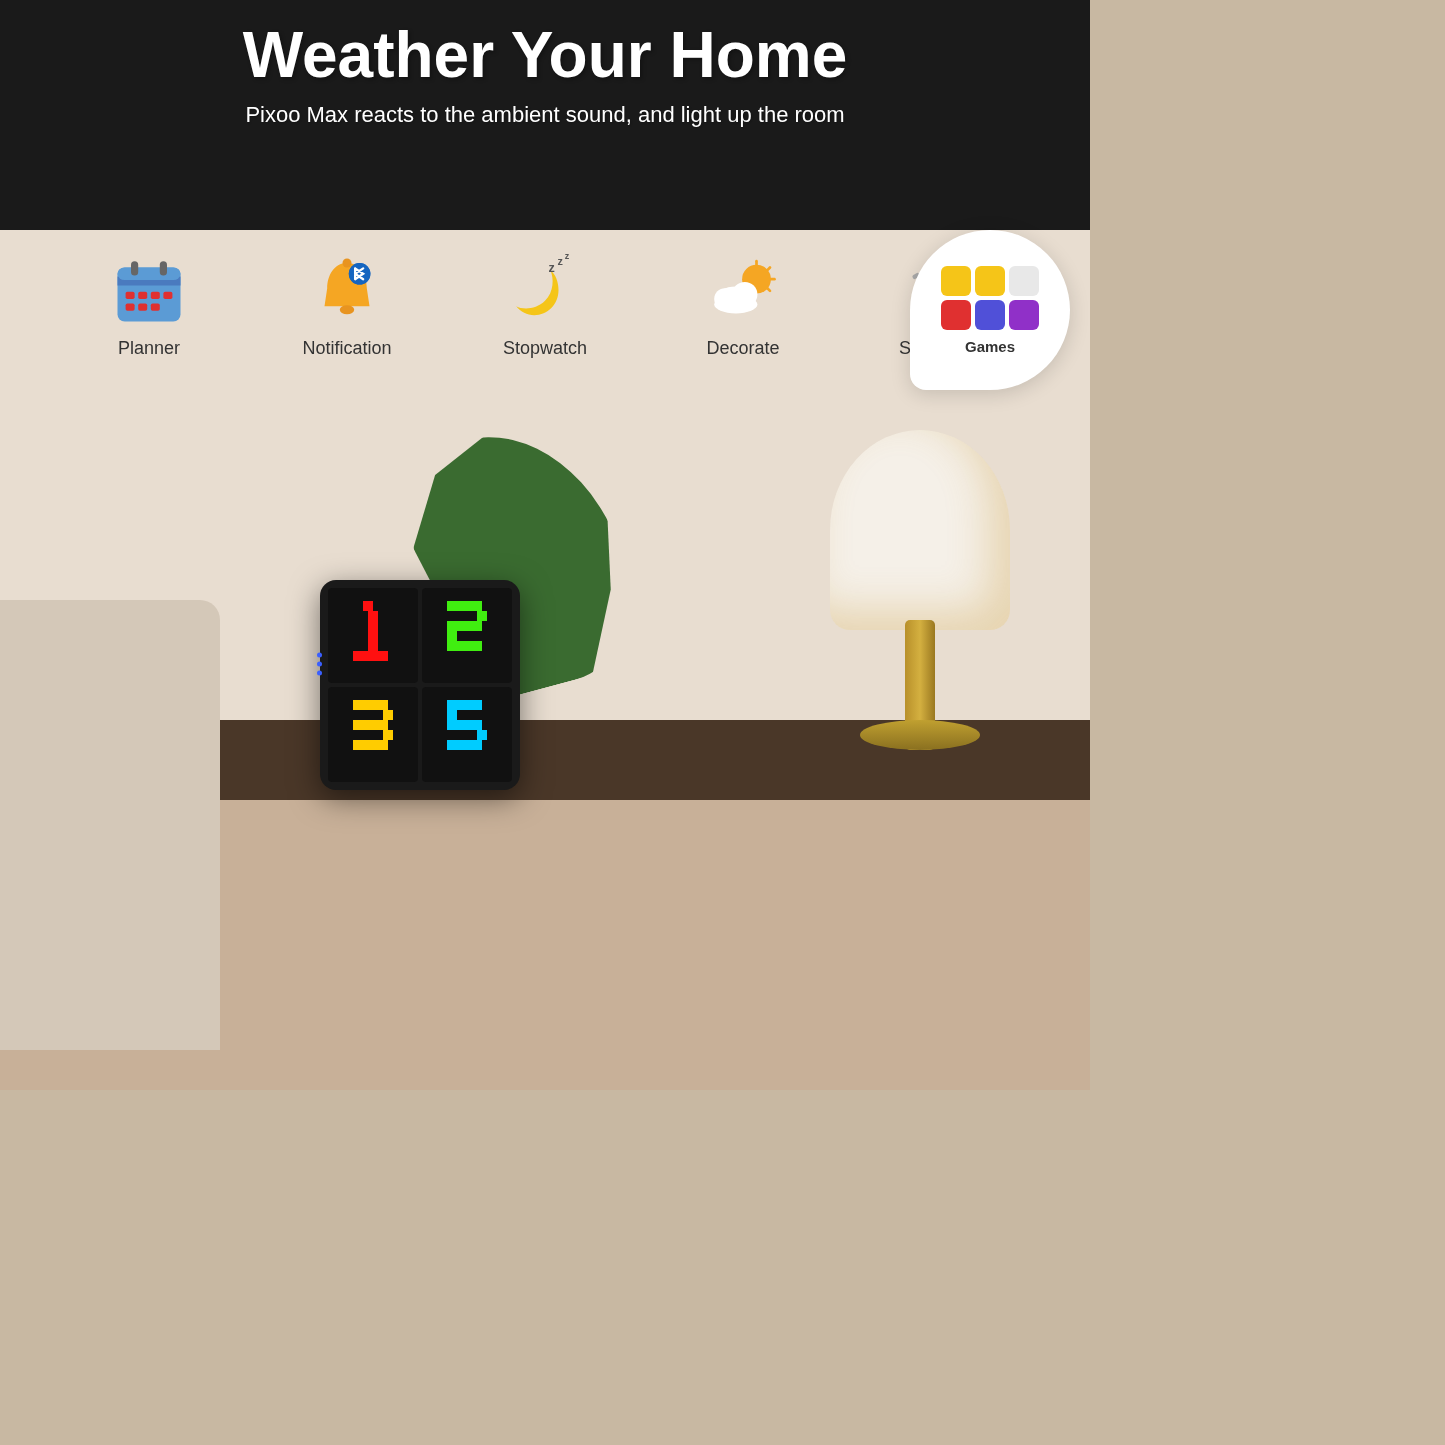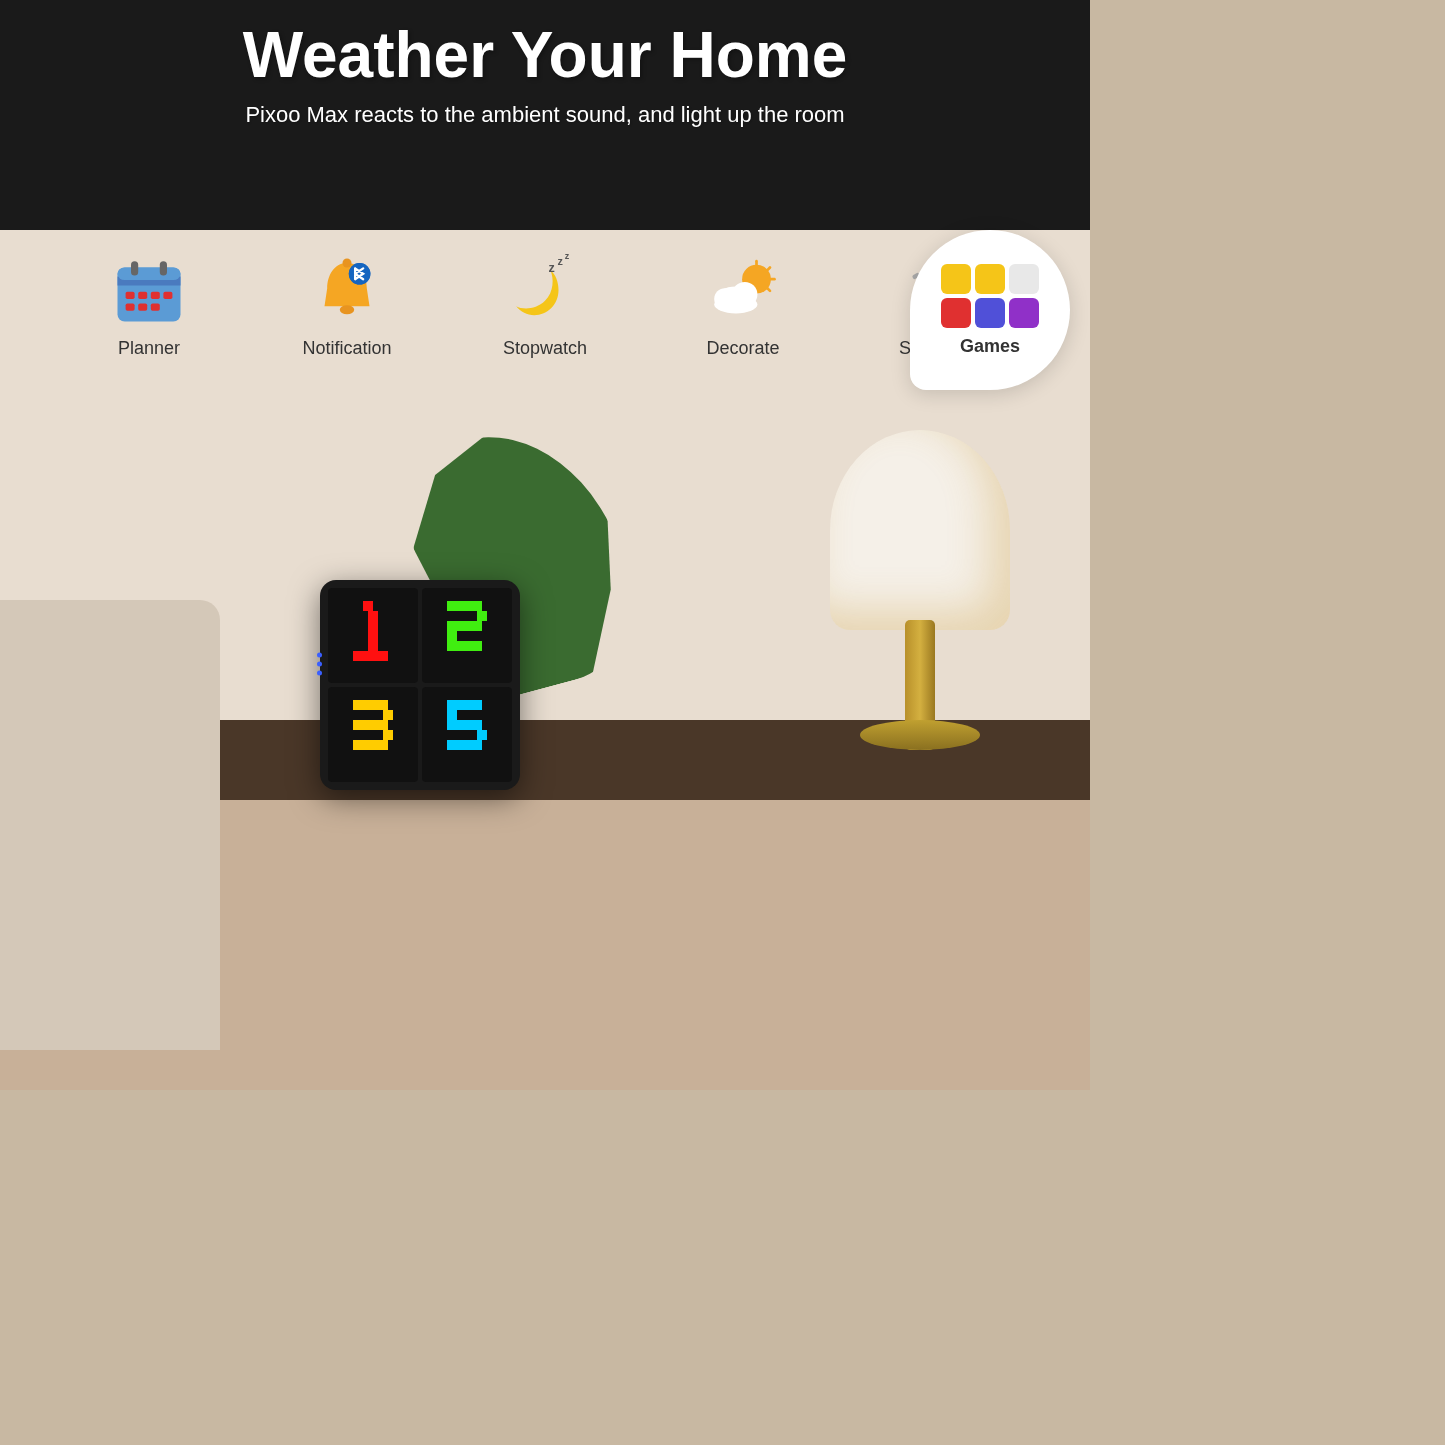--- a/index.html
+++ b/index.html
@@ -220,21 +220,21 @@
       grid-template-columns: repeat(3, 30px);
       grid-template-rows: repeat(2, 30px);
       gap: 4px;
     }
 
     .games-tile {
       border-radius: 6px;
     }
 
     .games-label {
-      font-size: 18px;
+      font-size: 15px;
       font-weight: 600;
       color: #333;
     }
 
     
     .pixoo-device {
       position: absolute;
       top: 580px;
       left: 320px;
       width: 200px;

